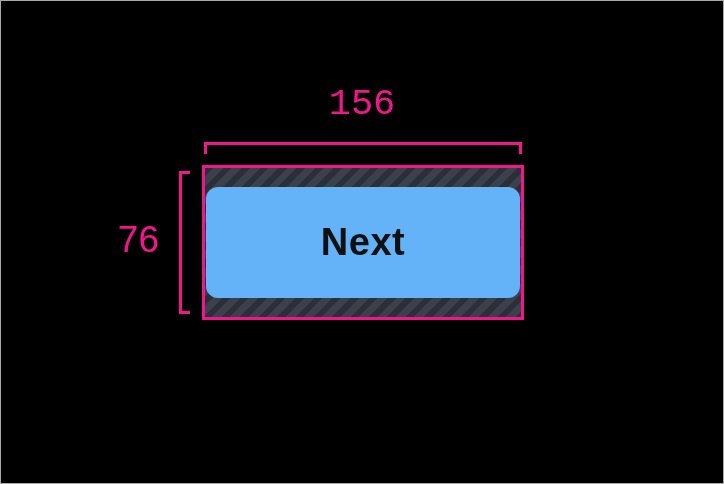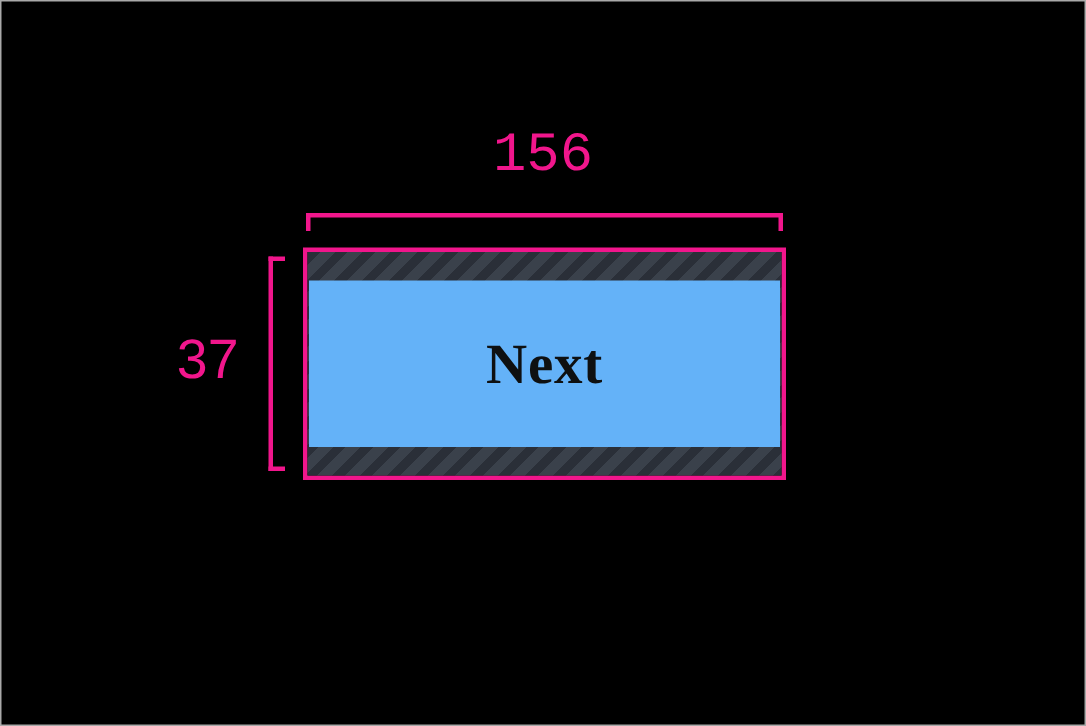--- a/index.html
+++ b/index.html
@@ -95,40 +95,40 @@
     position: absolute;
     left: 1px;
     right: 1px;
     top: 19px;
     bottom: 19px;
     display: flex;
     align-items: center;
     justify-content: center;
     background: var(--button-blue, #64b2f8);
     border: none;
-    border-radius: 0;
-    font-family: Liberation Serif, serif;
+    border-radius: 12px;
+    font-family: Liberation Sans, sans-serif;
     font-size: 38px;
     font-weight: 600;
     letter-spacing: 0.5px;
     color: var(--button-text, #0e1011);
     cursor: pointer;
     padding: 0;
   }
 </style>
 </head>
 <body>
 
 <div class="canvas">
 
   <div class="width-label">156</div>
 
   <div class="width-bracket"></div>
 
-  <div class="height-label">37</div>
+  <div class="height-label">76</div>
 
   <div class="height-bracket"></div>
 
   <div class="widget-box">
 
     <div class="padding-hatch"></div>
 
     <button class="next-button">Next</button>
   </div>
 

